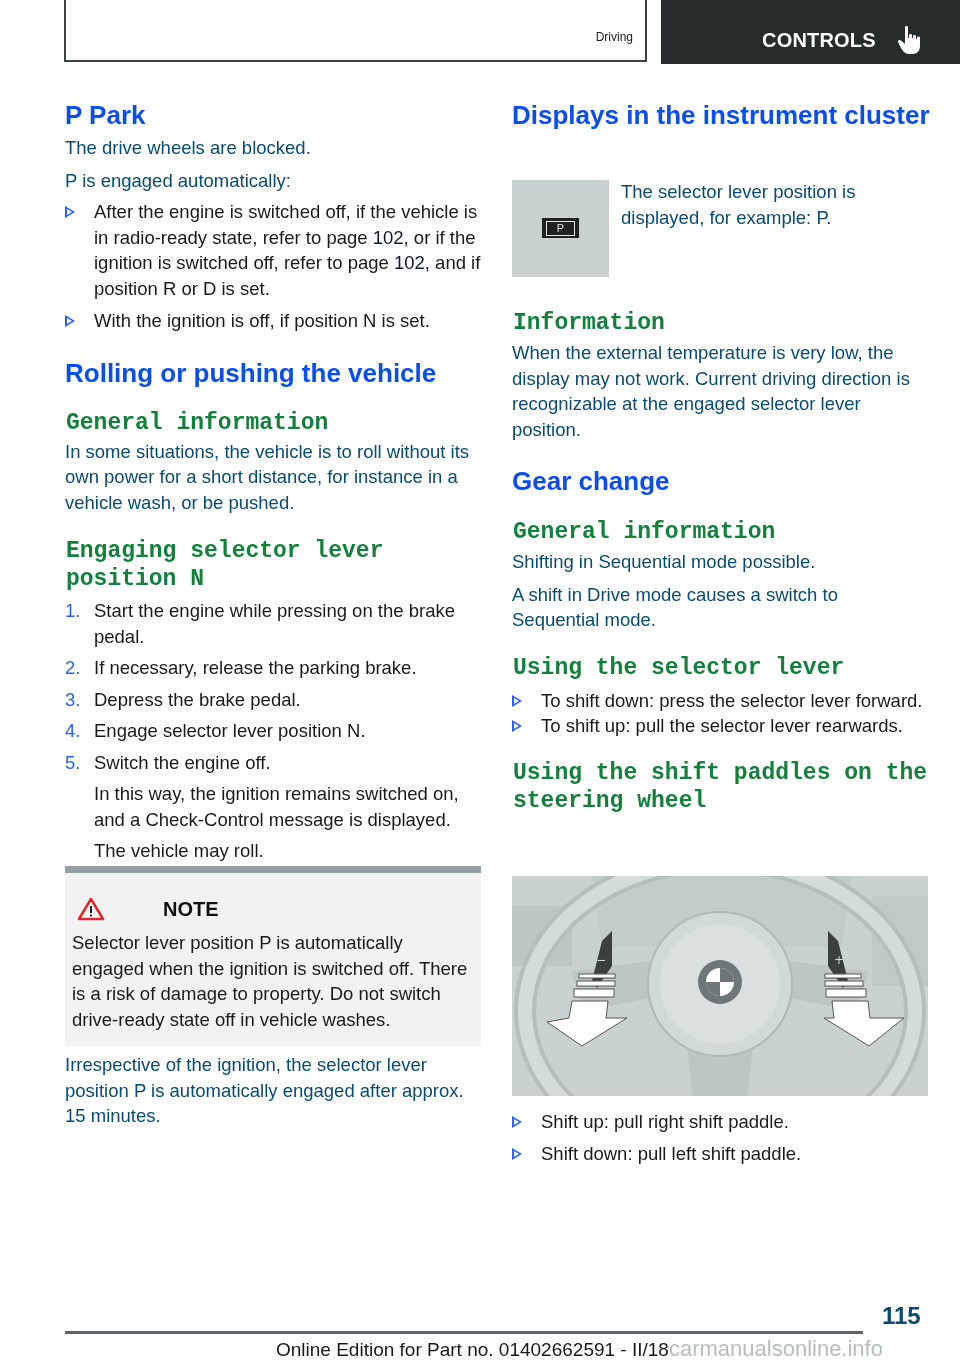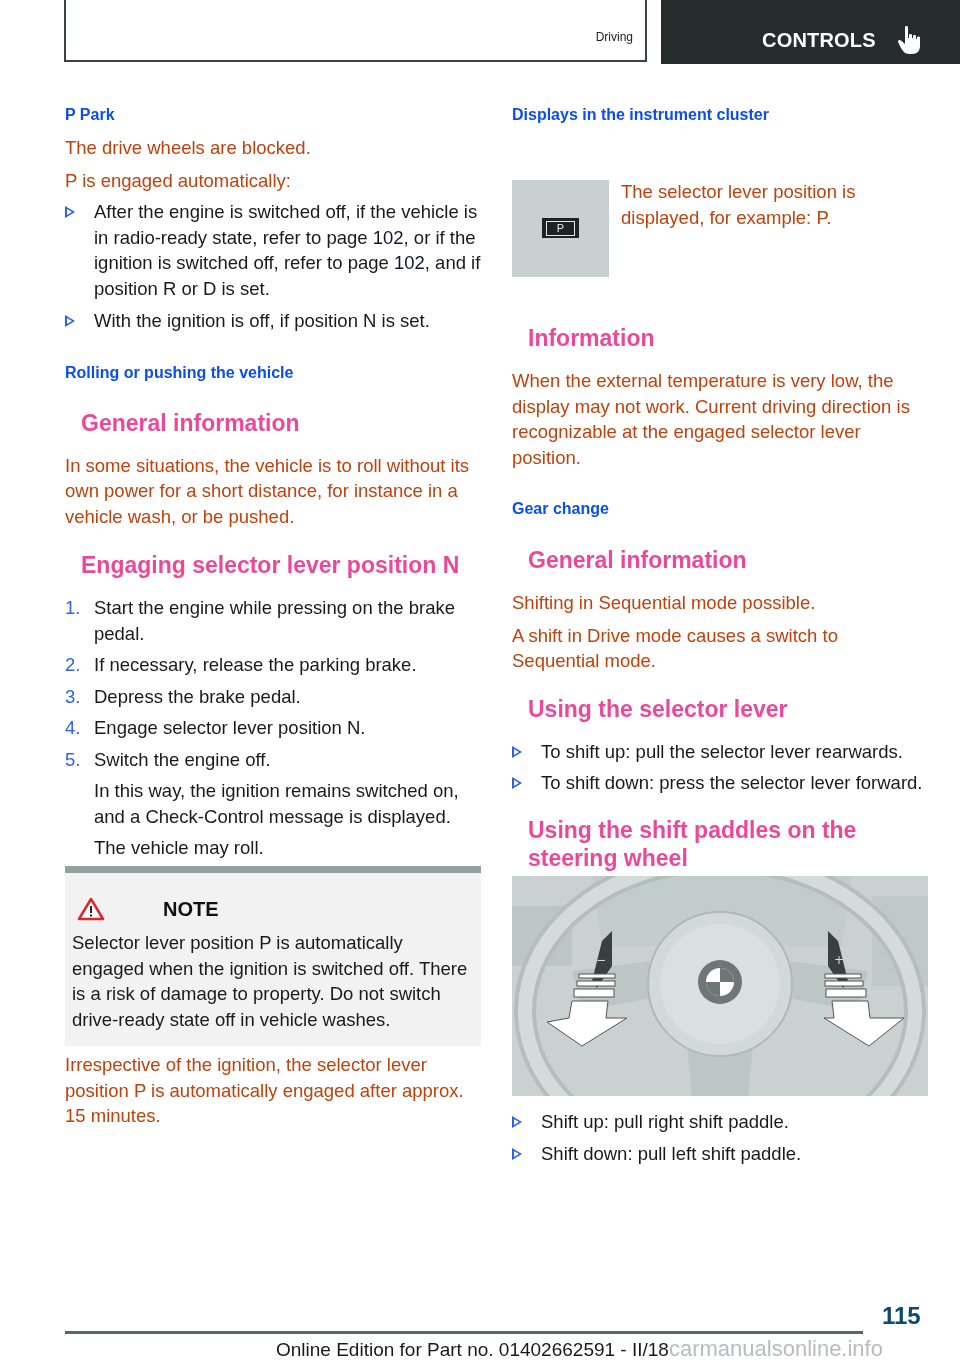--- a/index.html
+++ b/index.html
@@ -22,23 +22,23 @@
     }
     .hdr-controls {
       position: absolute; left: 101px; top: 29px; font-size: 20px; font-weight: bold; color: #fff; letter-spacing: 0.2px;
     }
     .hand-icon { position: absolute; left: 236px; top: 25px; width: 26px; height: 30px; }
 
     .col { position: absolute; top: 100px; width: 418px; }
     .col-left { left: 65px; }
     .col-right { left: 512px; width: 418px; }
 
-    .h1 { color: #0a4df0; font-weight: bold; font-size: 16px; line-height: 30px; margin: 0; }
-    .h2 { color: #ec4899; font-weight: bold; font-size: 23px; line-height: 28px; margin: 16px; }
-    .p { font-size: 18.5px; line-height: 25.5px; margin: 0; color: #c2410c; }
+    .h1 { color: #0a4df0; font-weight: bold; font-size: 26px; line-height: 30px; margin: 0; }
+    .h2 { color: #15803d; font-weight: bold; font-size: 23px; line-height: 28px; margin: 1px; font-family: Liberation Mono, monospace; }
+    .p { font-size: 18.5px; line-height: 25.5px; margin: 0; color: #0c4a6e; }
     .link { color: #0f172a; }
 
     .bullets { margin: 0; padding: 0; list-style: none; }
     .bullets li { position: relative; padding-left: 29px; font-size: 18.5px; line-height: 25.5px; }
     .bullets li .tri {
       position: absolute; left: 0; top: 7px; width: 0; height: 0;
       border-top: 6px solid transparent; border-bottom: 6px solid transparent; border-left: 10px solid #2d5ff0;
     }
     .bullets li .tri::after {
       content: ""; position: absolute; left: -8px; top: -3px; width: 0; height: 0;
@@ -141,22 +141,22 @@
 
   <div style="position:absolute;top:208px;left:0;width:418px">
     <h2 class="h2">Information</h2>
     <p class="p" style="margin-top:3px">When the external temperature is very low, the display may not work. Current driving direction is recognizable at the engaged selector lever position.</p>
     <h1 class="h1" style="margin-top:24px">Gear change</h1>
     <h2 class="h2" style="margin-top:22px">General information</h2>
     <p class="p" style="margin-top:3px">Shifting in Sequential mode possible.</p>
     <p class="p" style="margin-top:7px">A shift in Drive mode causes a switch to Sequential mode.</p>
     <h2 class="h2" style="margin-top:21px">Using the selector lever</h2>
     <ul class="bullets" style="margin-top:6px">
+      <li style="margin-top:6px"><span class="tri"></span><span>To shift down: press the selector lever forward.</span></li>
       <li><span class="tri"></span><span>To shift up: pull the selector lever rearwards.</span></li>
-      <li style="margin-top:6px"><span class="tri"></span><span>To shift down: press the selector lever forward.</span></li>
     </ul>
     <h2 class="h2" style="margin-top:20px">Using the shift paddles on the steering wheel</h2>
   </div>
 </div>
 
 <div class="img-p">
   <div class="p-badge">
     <div class="p-badge-inner">P</div>
   </div>
 </div>

